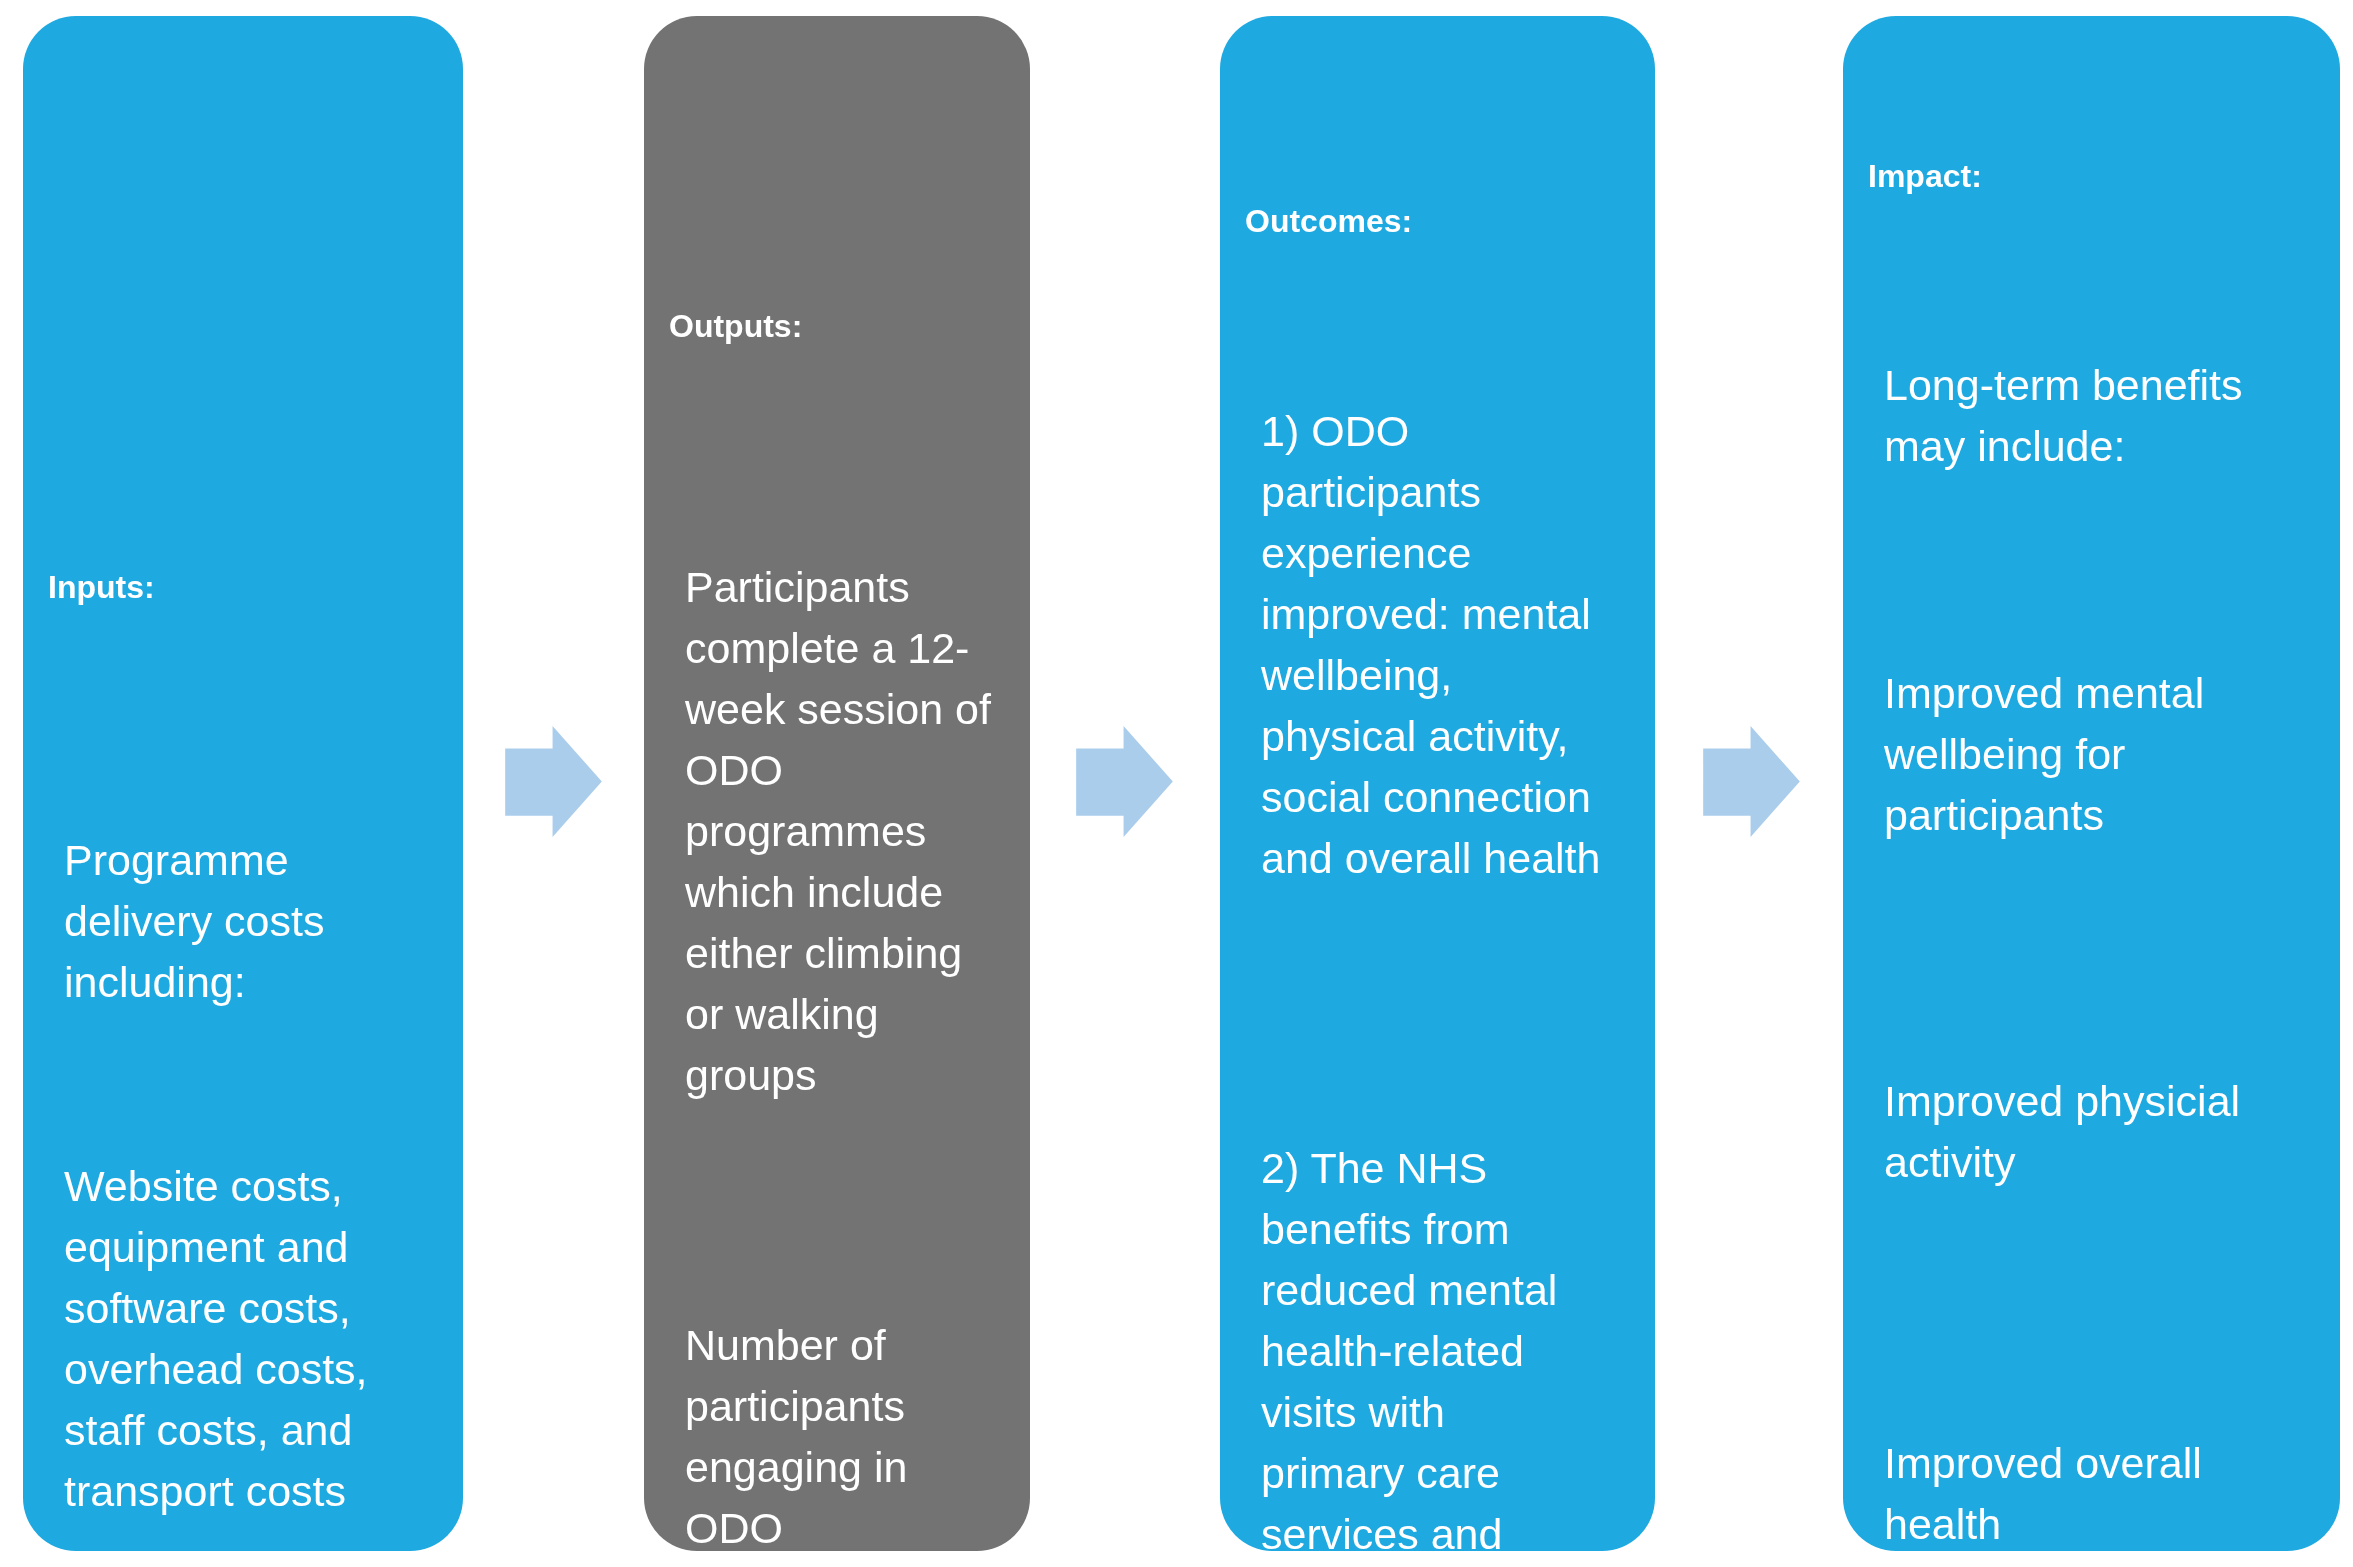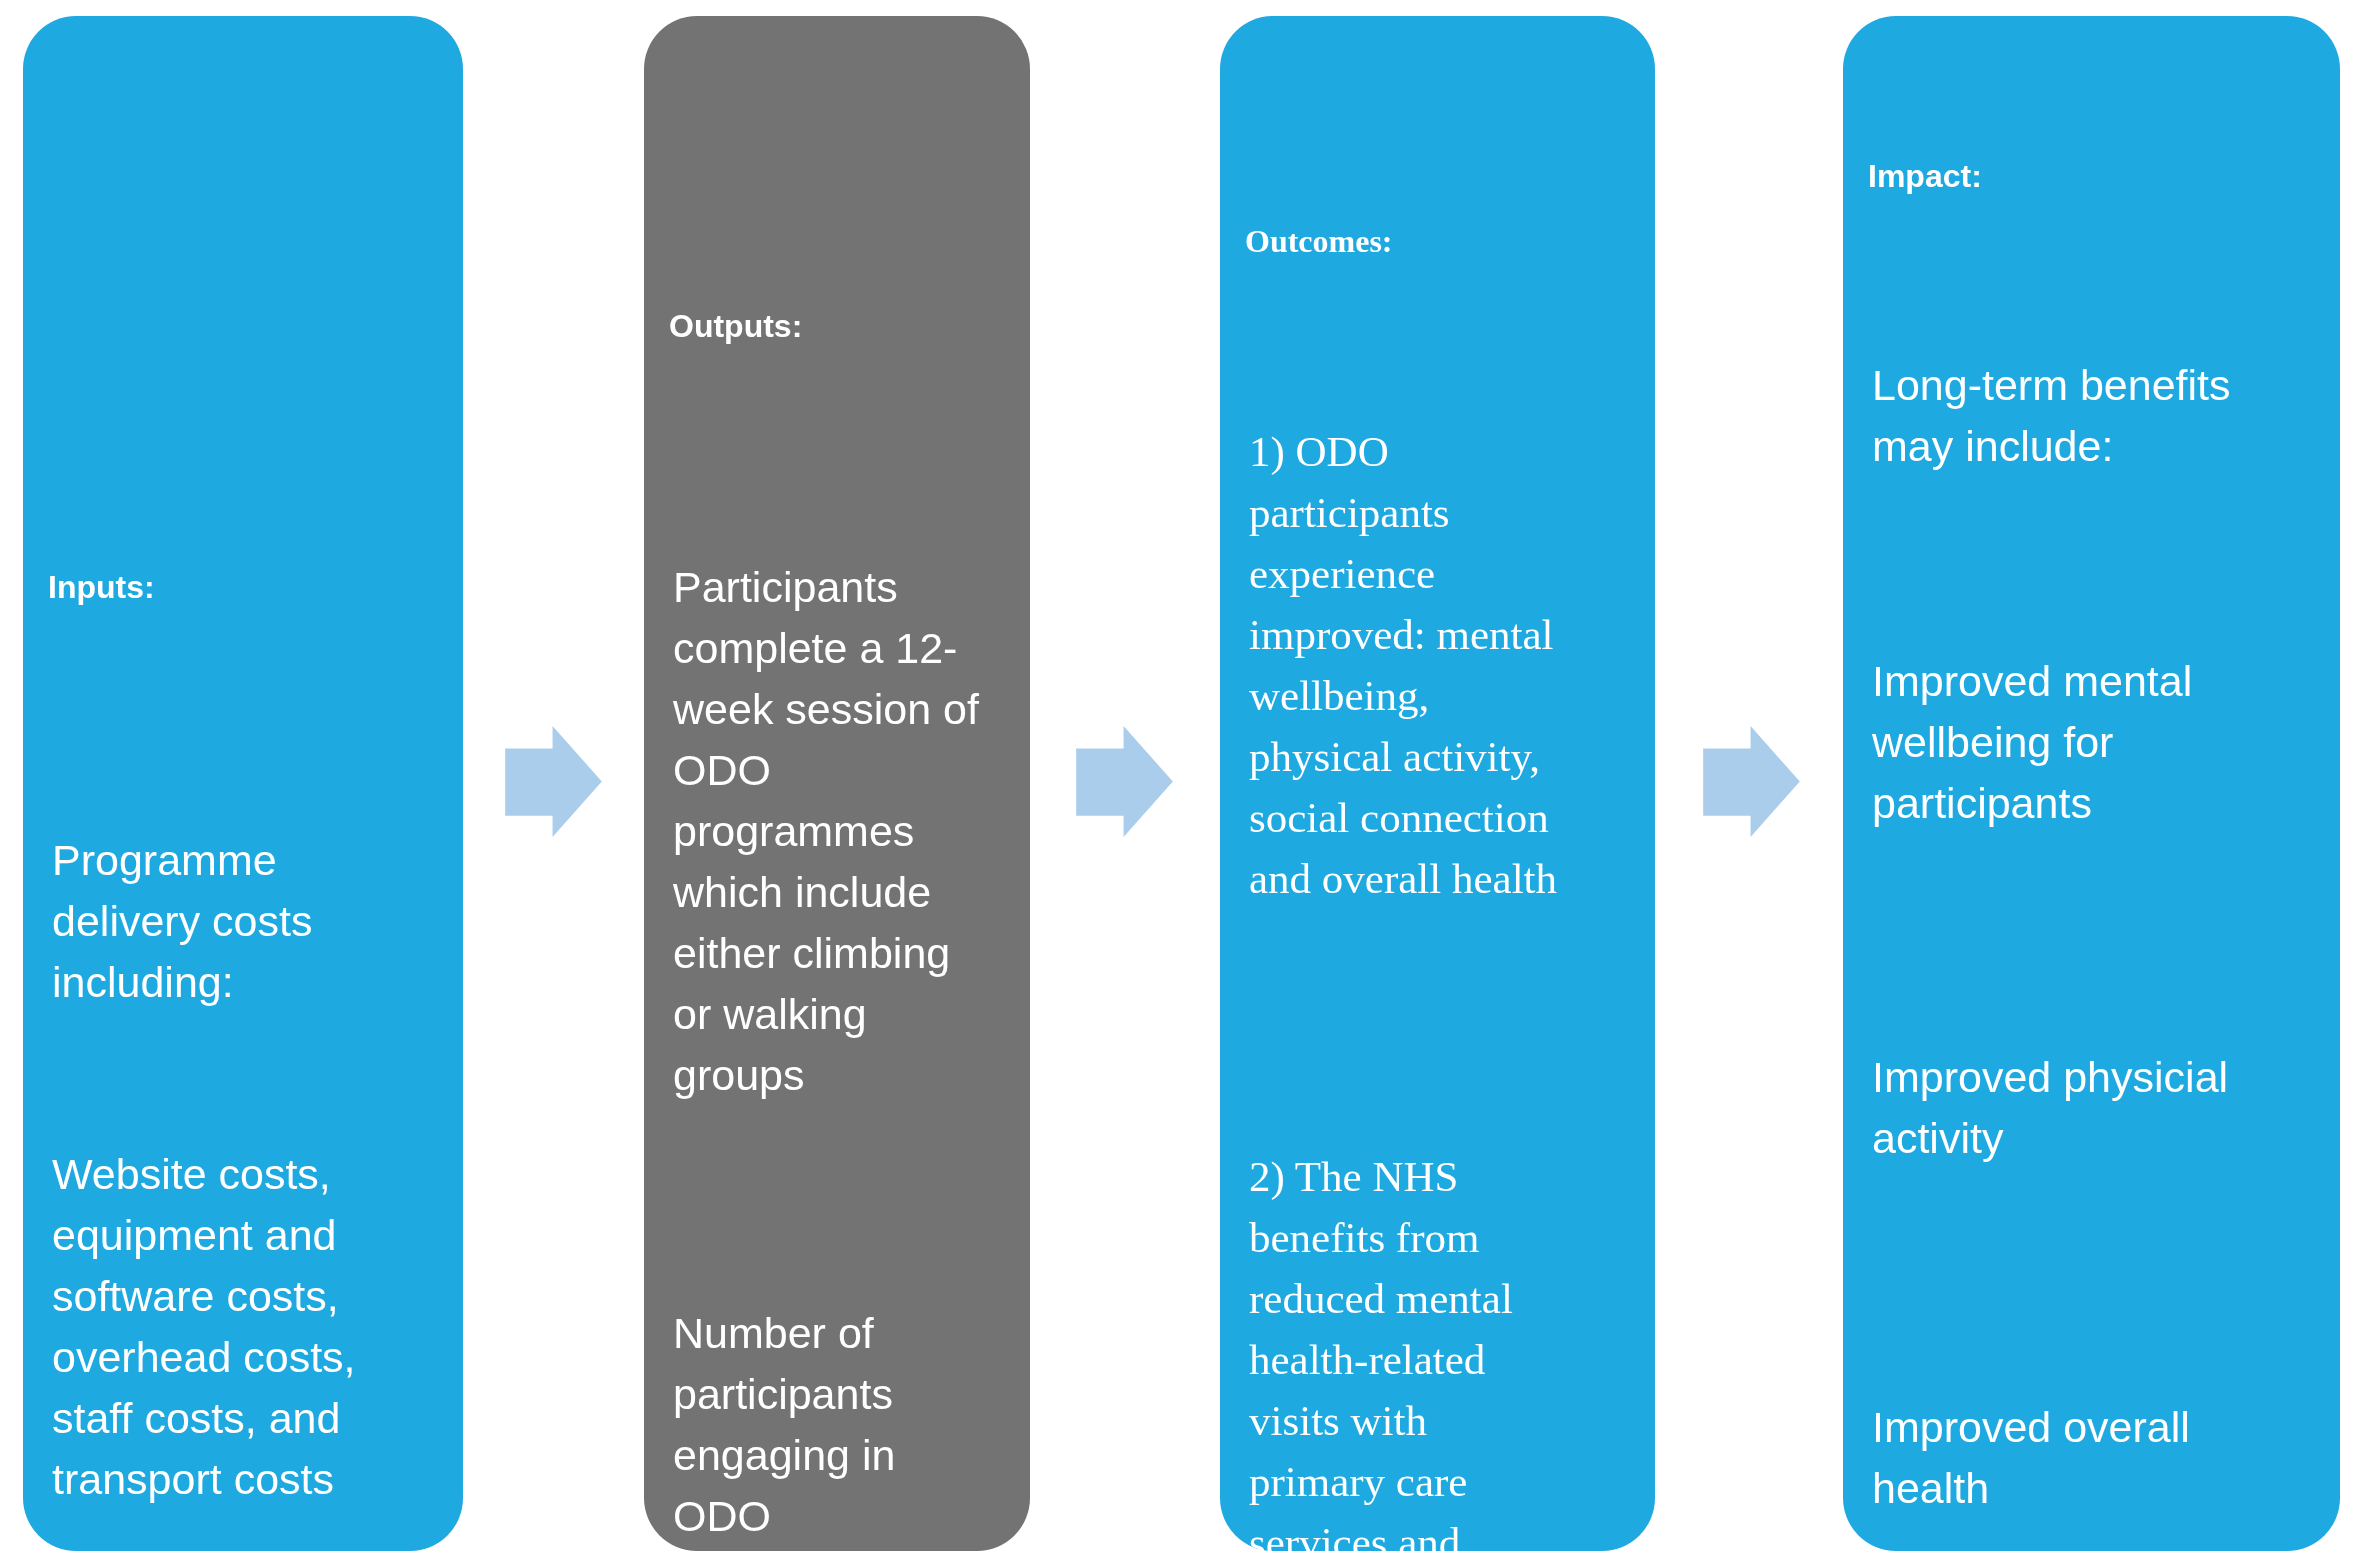--- a/index.html
+++ b/index.html
@@ -10,25 +10,25 @@
   .box{
     position:absolute;top:16.3px;height:1535px;border-radius:53px;
     box-sizing:border-box;
   }
   .content{
     box-sizing:border-box;width:100%;height:100%;
     padding-left:25px;padding-right:17.5px;
     font-size:43px;line-height:61px;white-space:pre-wrap;
   }
   .heading{font-weight:700;font-size:32px;}
-  .para{margin:4px;}
+  .para{margin:16px;}
   
   .c1{padding-top:419px;}
   .c2{padding-top:158px;}
-  .c3{padding-top:73px;font-family:Liberation Serif, serif;}
+  .c3{padding-top:53px;}
   .c4{padding-top:7.5px;}
   
   .g8{margin-top:5px;}   .g41{margin-top:26px;}  .g43{margin-top:27px;}
   .g76{margin-top:48px;}  .g113{margin-top:71px;}.g125{margin-top:78px;}.g139{margin-top:87px;}
   .g144{margin-top:90px;}.g163{margin-top:102px;}
   .g178{margin-top:111px;}
   
   .box1{left:23px;width:440px;}
   .box2{left:644px;width:386px;}
   .box3{left:1220px;width:435px;}

